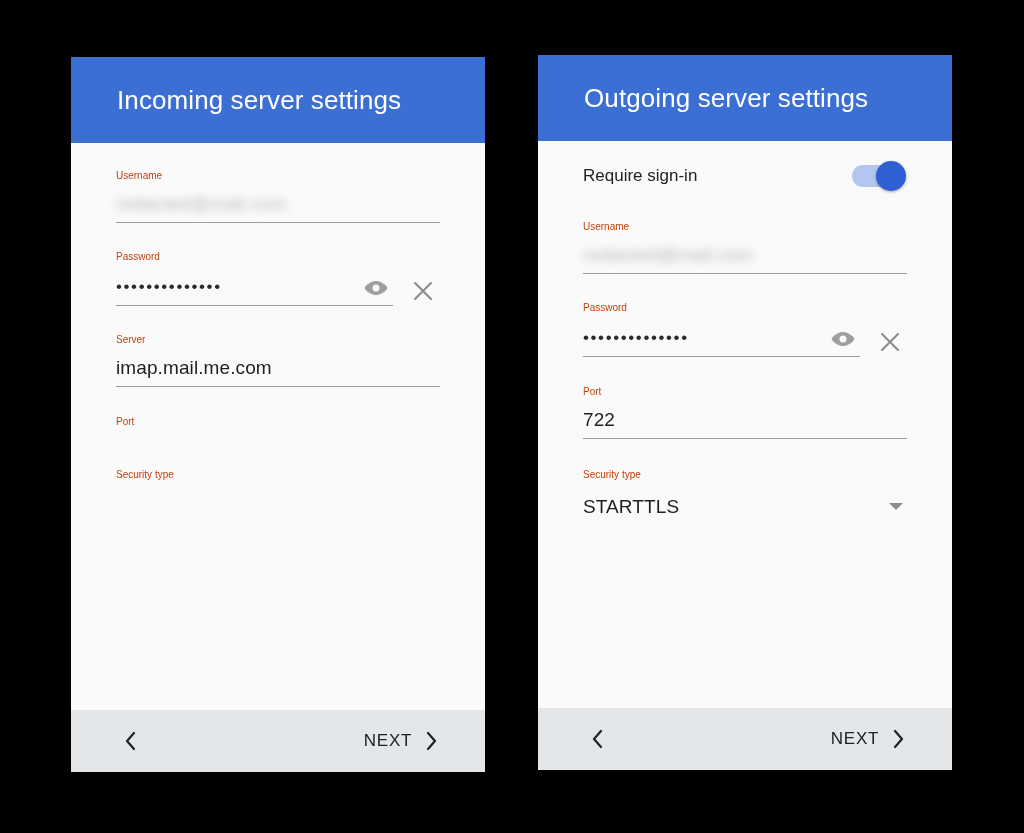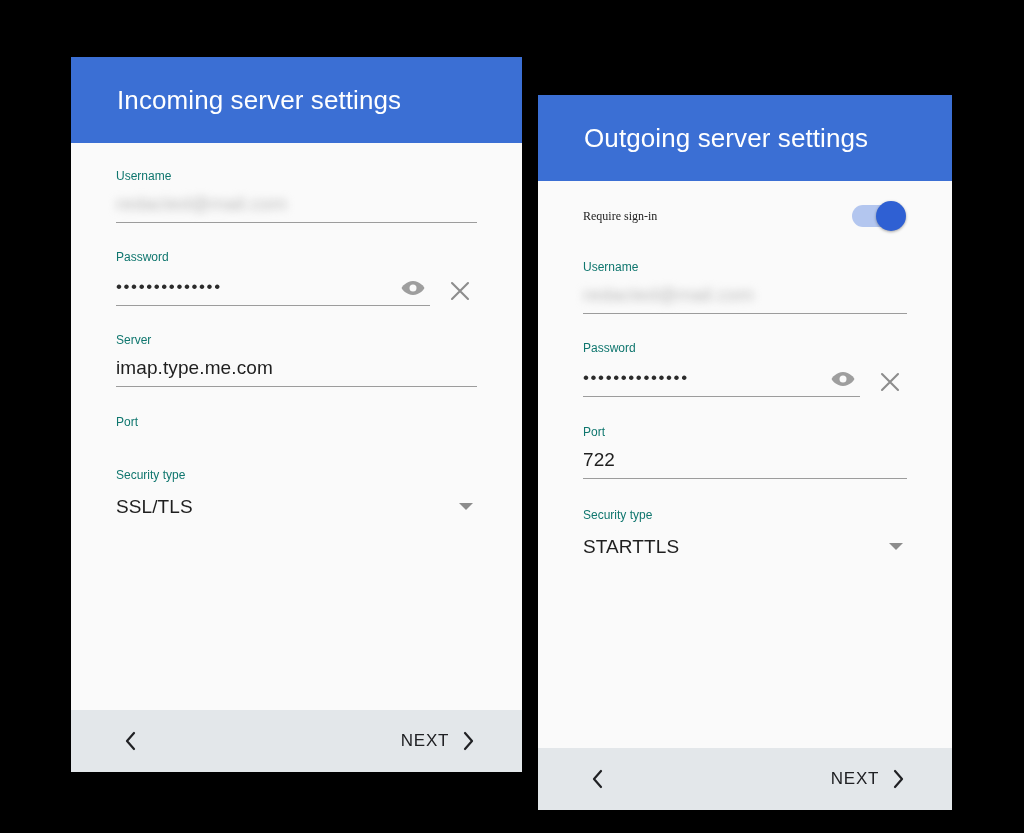--- a/index.html
+++ b/index.html
@@ -21,22 +21,22 @@
 
   
   .card {
     position: absolute;
     background: #fafafa;
     display: flex;
     flex-direction: column;
     overflow: hidden;
   }
 
-  .card-left  { left: 71px;  top: 57px; width: 451px; height: 715px; }
-  .card-right { left: 538px; top: 55px; width: 414px; height: 715px; margin-top: 40px; }
+  .card-left  { left: 71px;  top: 57px; width: 414px; height: 715px; }
+  .card-right { left: 538px; top: 55px; width: 414px; height: 715px; }
 
   
   .appbar {
     background: #3b6fd4;
     width: 100%;
     display: flex;
     align-items: center;
   }
   .card-left  .appbar { height: 86px; }
   .card-right .appbar { height: 86px; }
@@ -59,24 +59,23 @@
 
   
   .switch-row {
     display: flex;
     align-items: center;
     justify-content: space-between;
     height: 70px;
     padding-right: 1px;
   }
   .switch-label {
-    font-size: 12px;
+    font-size: 17px;
     color: #212121;
     font-weight: 400;
-    font-family: Liberation Serif, serif;
   }
   .switch {
     position: relative;
     width: 54px;
     height: 22px;
     display: inline-block;
   }
   .switch .track {
     position: absolute;
     left: 0; top: 0;
@@ -92,22 +91,22 @@
     background: #2f60d3;
     box-shadow: 0 1px 3px rgba(0,0,0,.35);
   }
 
   
   .field {
     position: relative;
     padding-top: 18px;
   }
   .field-label {
-    font-size: 12px;
-    color: #0f766e;
+    font-size: 10px;
+    color: #c2410c;
     line-height: 16px;
     margin-bottom: 9px;
   }
   .field-line-wrap {
     position: relative;
     display: flex;
     align-items: flex-end;
   }
   .field-input {
     flex: 1 1 auto;
@@ -233,37 +232,31 @@
               <path d="M9 9 L25 25 M25 9 L9 25" stroke="#8c8c8c" stroke-width="2.1" fill="none" stroke-linecap="round"></path>
             </svg>
           </span>
         </div>
       </div>
 
       <div class="field" style="padding-top:26px;">
         <div class="field-label">Server</div>
         <div class="field-line-wrap">
           <div class="field-input">
-            <span class="field-value">imap.type.me.com</span>
+            <span class="field-value">imap.mail.me.com</span>
           </div>
         </div>
       </div>
 
       <div class="field" style="padding-top:27px;">
         <div class="field-label">Port</div>
       </div>
 
       <div class="field dropdown" style="padding-top:28px;">
         <div class="field-label">Security type</div>
-        <div class="field-line-wrap">
-          <div class="field-input">
-            <span class="field-value">SSL/TLS</span>
-            <span class="caret"></span>
-          </div>
-        </div>
       </div>
 
     </div>
 
     <div class="footer">
       <span class="footer-back">
         <svg class="chev" width="17" height="22" viewBox="0 0 17 22">
           <path d="M12 3 L5 11 L12 19" stroke="#202124" stroke-width="2.2" fill="none" stroke-linecap="round" stroke-linejoin="round"></path>
         </svg>
       </span>

